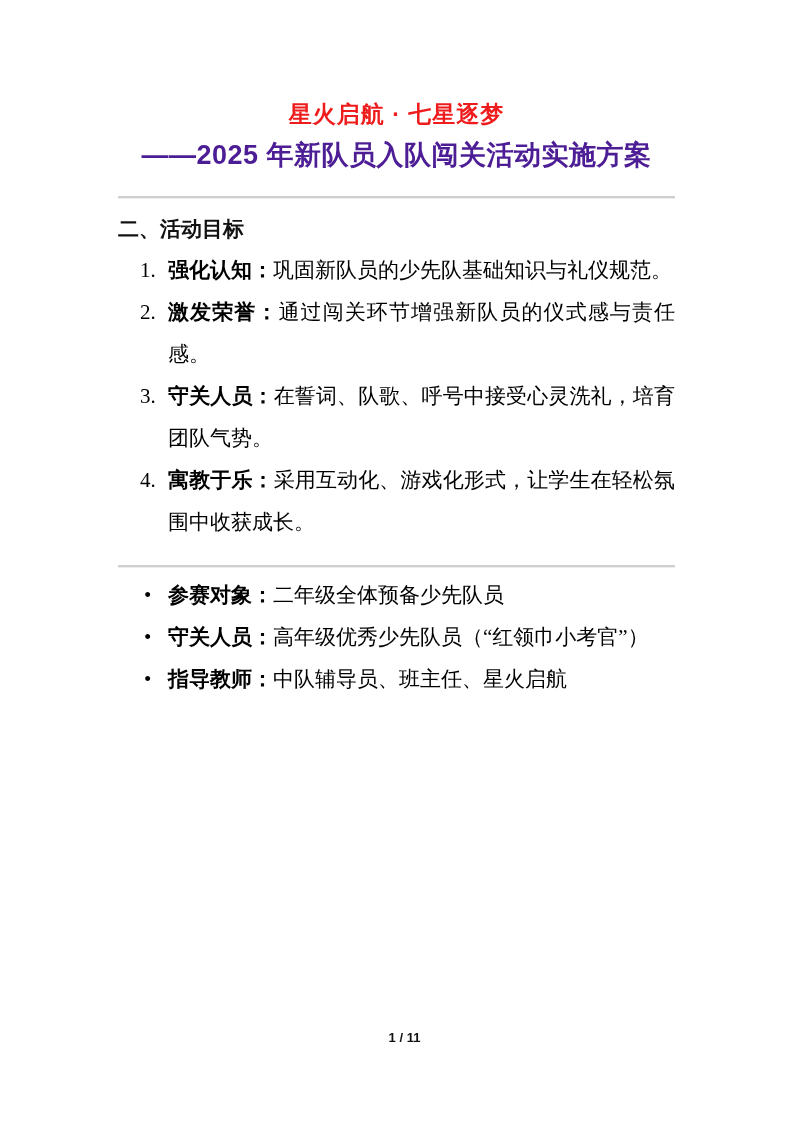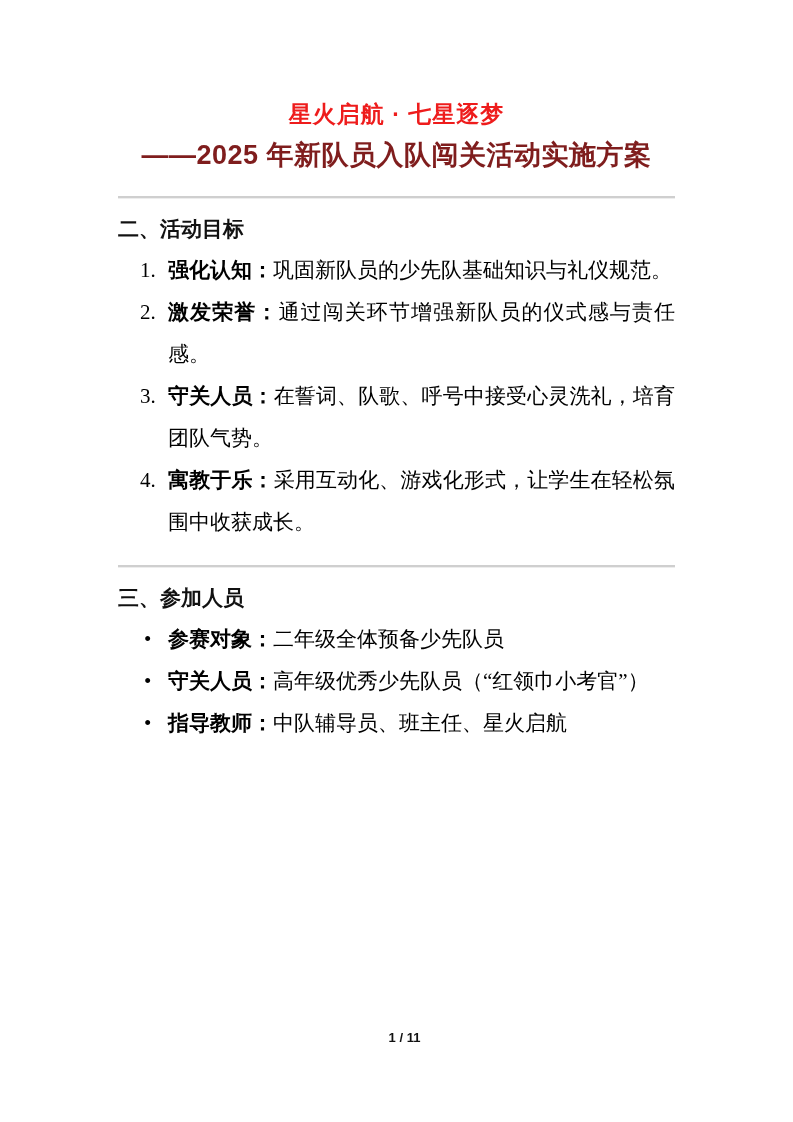--- a/index.html
+++ b/index.html
@@ -25,21 +25,21 @@
     color: #ee1c1c;
     letter-spacing: 1px;
   }
   .title-main {
     margin: 6px 0 0 0;
     text-align: center;
     font-family: "Liberation Sans", "DejaVu Sans", sans-serif;
     font-weight: bold;
     font-size: 27px;
     line-height: 38px;
-    color: #7f1d1d;
+    color: #4c1d95;
     letter-spacing: 0.5px;
   }
   .rule {
     height: 2px;
     background: #cfcfcf;
     border-bottom: 1px solid #ededed;
     margin-top: 22px;
   }
   .rule.first { margin-top: 24px; }
   .sec-heading {
@@ -115,21 +115,20 @@
         <span class="num-marker">3.</span><span class="item-label">守关人员：</span><span>在誓词、队歌、呼号中接受心灵洗礼，培育团队气势。</span>
       </div>
       <div class="num-item">
         <span class="num-marker">4.</span><span class="item-label">寓教于乐：</span><span>采用互动化、游戏化形式，让学生在轻松氛围中收获成长。</span>
       </div>
     </div>
   </section>
 
   <section>
     <div class="rule"></div>
-    <h3 class="sec-heading">三、参加人员</h3>
     <div class="list">
       <div class="bullet-item">
         <span class="bullet-marker">•</span><span class="item-label">参赛对象：</span><span>二年级全体预备少先队员</span>
       </div>
       <div class="bullet-item">
         <span class="bullet-marker">•</span><span class="item-label">守关人员：</span><span>高年级优秀少先队员（“红领巾小考官”）</span>
       </div>
       <div class="bullet-item">
         <span class="bullet-marker">•</span><span class="item-label">指导教师：</span><span>中队辅导员、班主任、星火启航</span>
       </div>

